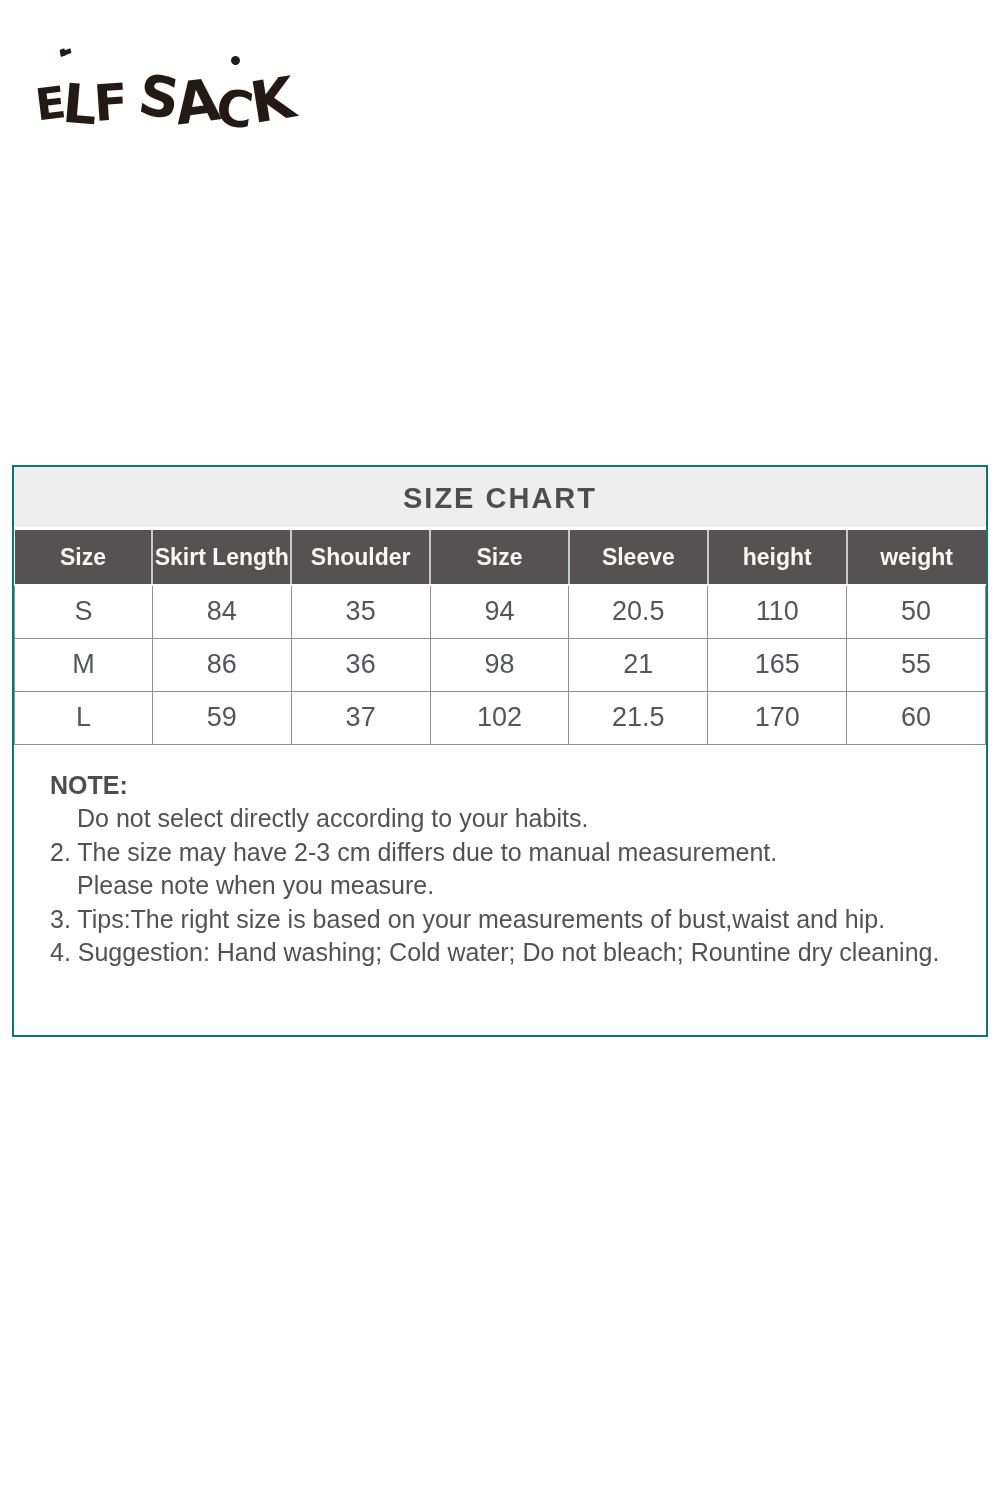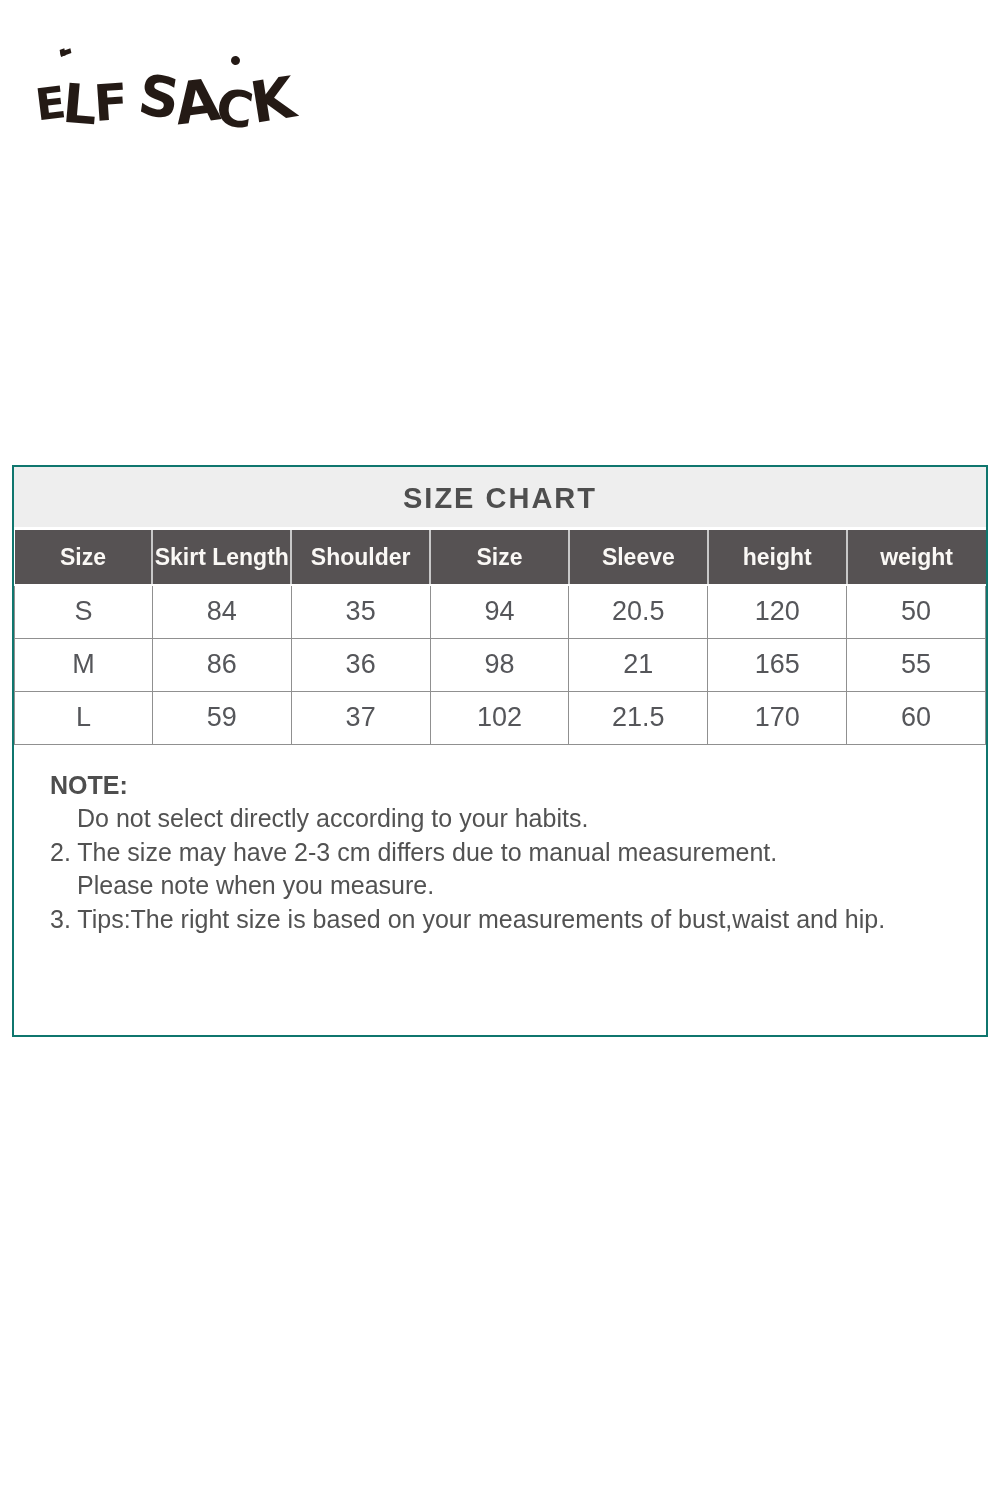--- a/index.html
+++ b/index.html
@@ -118,21 +118,21 @@
         <th>weight</th>
       </tr>
     </thead>
     <tbody>
       <tr>
         <td>S</td>
         <td>84</td>
         <td>35</td>
         <td>94</td>
         <td>20.5</td>
-        <td>120</td>
+        <td>110</td>
         <td>50</td>
       </tr>
       <tr>
         <td>M</td>
         <td>86</td>
         <td>36</td>
         <td>98</td>
         <td>21</td>
         <td>165</td>
         <td>55</td>
@@ -148,14 +148,15 @@
       </tr>
     </tbody>
   </table>
 
   <div class="note">
     <div class="note-heading">NOTE:</div>
     <div class="line indent">Do not select directly according to your habits.</div>
     <div class="line">2. The size may have 2-3 cm differs due to manual measurement.</div>
     <div class="line indent">Please note when you measure.</div>
     <div class="line">3. Tips:The right size is based on your measurements of bust,waist and hip.</div>
+    <div class="line">4. Suggestion: Hand washing; Cold water; Do not bleach; Rountine dry cleaning.</div>
   </div>
 </div>
 
 </body></html>

